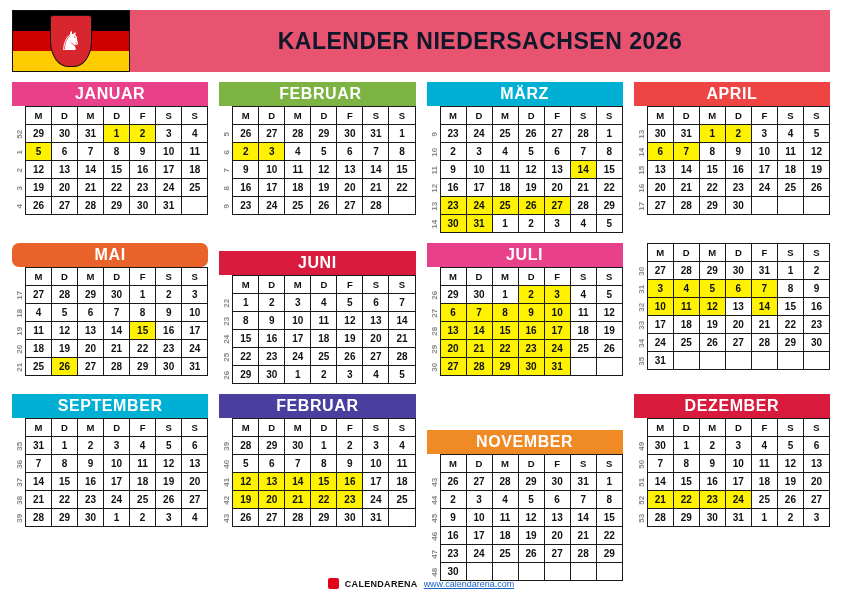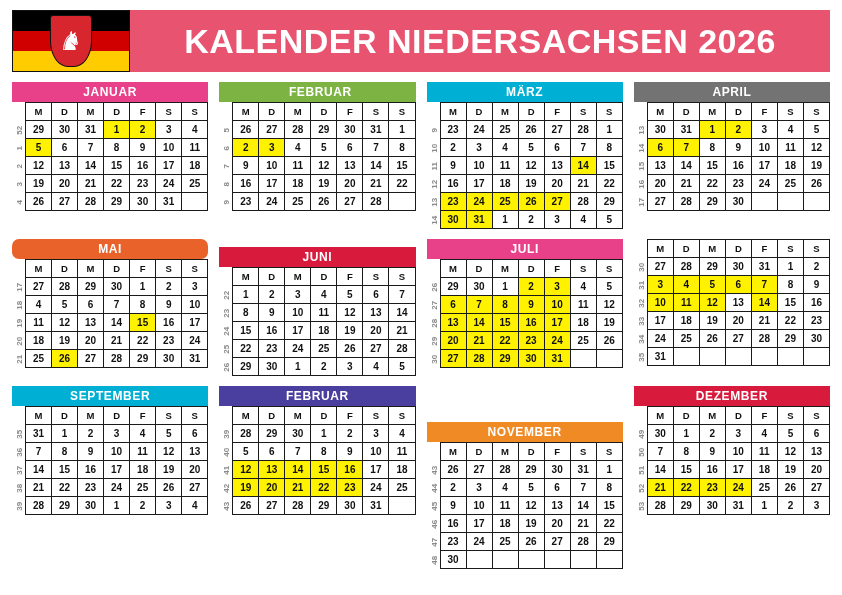--- a/index.html
+++ b/index.html
@@ -58,42 +58,42 @@
     transform: scaleX(-1);
   }
   .title-bar {
     flex: 1 1 auto;
     background: #e8536f;
     display: flex;
     align-items: center;
     justify-content: center;
   }
   .title-bar .title {
-    color: #ffffff;
-    font-size: 34px;
+    color: #0f172a;
+    font-size: 23px;
     font-weight: bold;
     letter-spacing: 0.5px;
     white-space: nowrap;
   }
 
   
   .months {
     display: grid;
     grid-template-columns: repeat(4, 1fr);
     grid-template-rows: repeat(3, auto);
     column-gap: 11px;
     row-gap: 10px;
   }
   .month {
     width: 100%;
   }
   .month-name {
     text-align: center;
     color: #ffffff;
-    font-size: 12px;
+    font-size: 16px;
     font-weight: bold;
     letter-spacing: 0.6px;
     padding: 4px 0 4px 0;
     line-height: 1;
   }
   table.cal {
     width: 100%;
     border-collapse: collapse;
     table-layout: fixed;
     font-size: 10px;
@@ -381,21 +381,21 @@
               <td class="out">1</td>
               <td class="out">2</td>
               <td class="out">3</td>
               <td class="out">4</td>
               <td class="out">5</td>
             </tr>
           </tbody>
         </table>
       </div>
       <div class="month">
-        <div class="month-name" style="background: #737373;">APRIL</div>
+        <div class="month-name" style="background: #ef4444;">APRIL</div>
         <table class="cal">
           <thead>
             <tr>
               <th class="wk">KW</th>
               <th>M</th>
               <th>D</th>
               <th>M</th>
               <th>D</th>
               <th>F</th>
               <th>S</th>
@@ -1022,14 +1022,19 @@
               <td>31</td>
               <td class="out">1</td>
               <td class="out">2</td>
               <td class="out">3</td>
             </tr>
           </tbody>
         </table>
       </div>
     </div>
 
+  <div class="footer">
+    <span class="logo-mark"></span>
+    <span class="brand">CALENDARENA</span>
+    <a class="url" href="#">www.calendarena.com</a>
+  </div>
 
 </div>
 
 </body></html>

